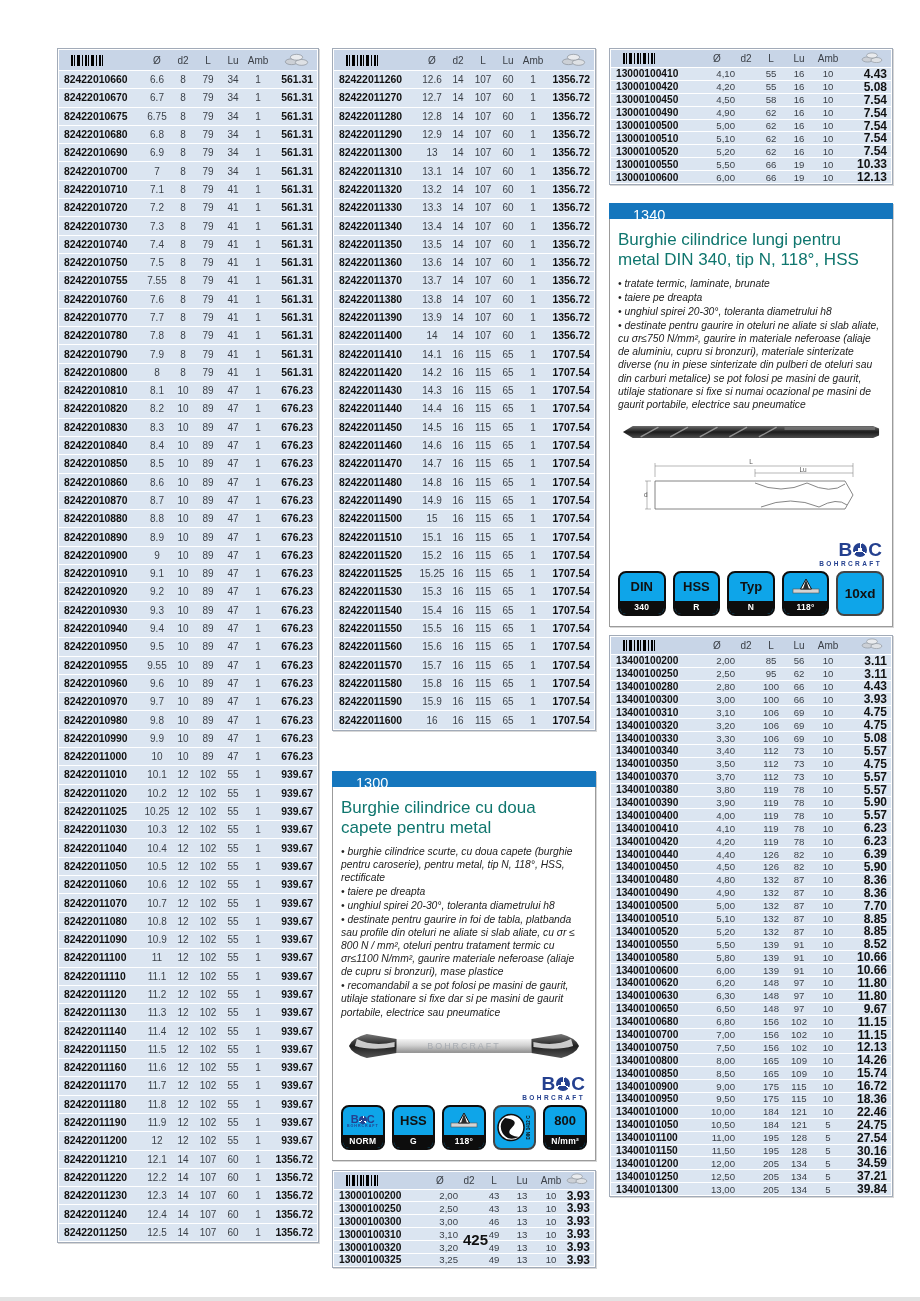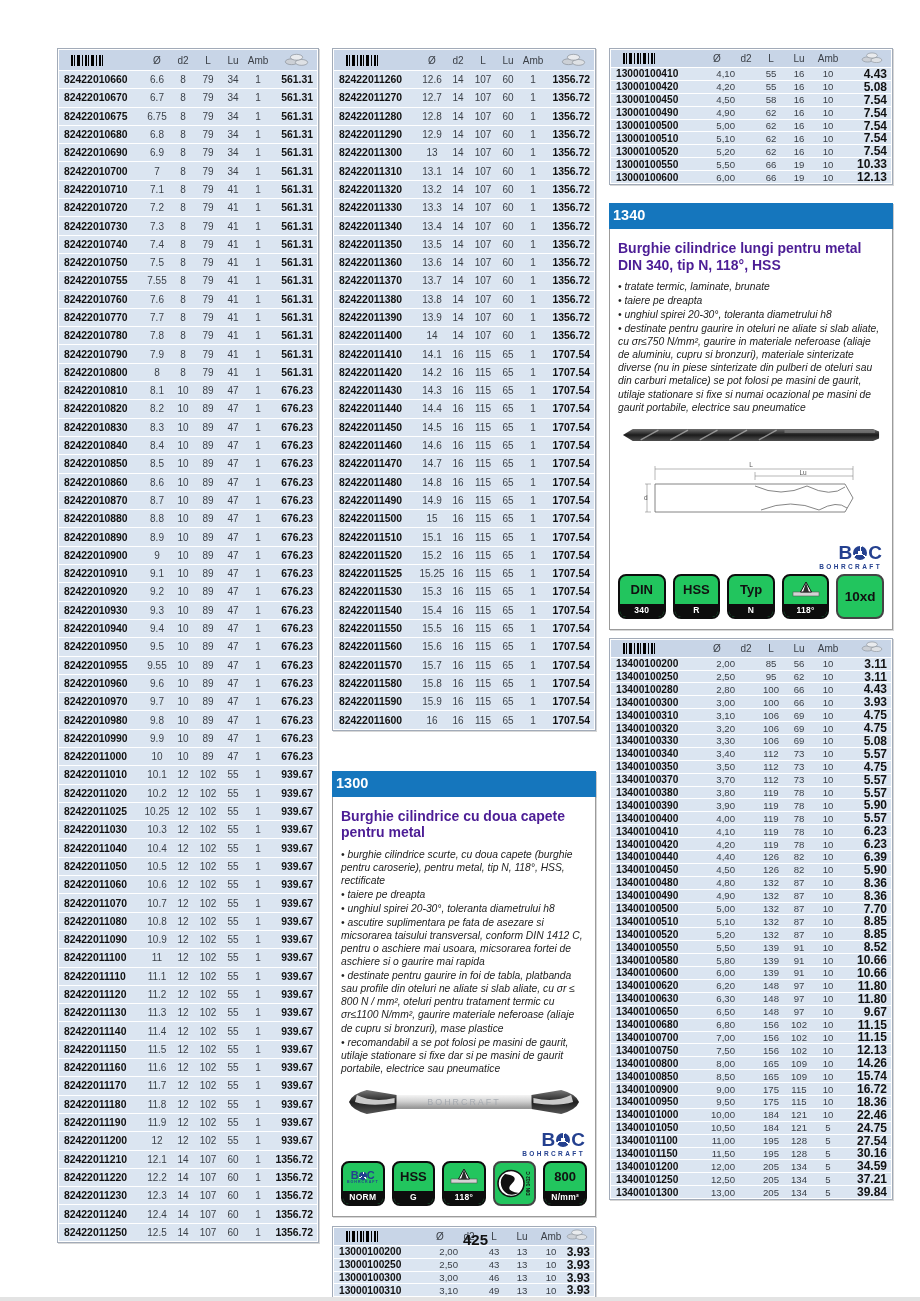--- a/index.html
+++ b/index.html
@@ -29,38 +29,38 @@
   .c-pr{text-align:right;padding-right:4px;font-weight:bold;font-size:10.4px;color:#111;}
   .cmp .c-pr{font-size:12px;}
   .cmp .c-d{text-align:right;padding-left:8px;}
   .c-d,.c-d2,.c-l,.c-lu,.c-amb{color:#3a3f46;}
   .barcode{display:inline-block;width:34px;height:11px;vertical-align:middle;
     background:repeating-linear-gradient(90deg,#000 0 2px,transparent 2px 3px,#000 3px 4px,transparent 4px 6px,#000 6px 9px,transparent 9px 11px,#000 11px 12px,transparent 12px 14px);}
   .thead .c-art{padding-left:12px;font-weight:normal;}
   .thead .c-pr{padding-right:8px;}
 
   
-  .secbar{height:26px;background:var(--accent,#1576bd);color:#fff;font-weight:bold;
-    font-size:14.5px;line-height:25px;padding-left:4px;box-shadow:1px 1px 0 #c9c9c9;}
+  .secbar{height:16px;background:var(--accent,#1576bd);color:#fff;font-weight:normal;
+    font-size:14.5px;line-height:25px;padding-left:24px;box-shadow:1px 1px 0 #c9c9c9;}
   .secbox{border:1px solid #9b9b9b;border-top:none;background:#fff;padding:8px 8px 10px 8px;box-shadow:1px 1px 0 #d7d7d7;}
-  .sectitle{font-size:14px;font-weight:bold;line-height:1.18;margin:3px 0 7px 0;color:#4c1d95;}
+  .sectitle{font-size:17px;font-weight:normal;line-height:1.18;margin:3px 0 7px 0;color:#0f766e;}
   .bullet{font-size:10.3px;font-style:italic;line-height:1.27;color:#222;margin:0 0 1px 0;}
 
   
   .boc{text-align:right;margin:2px 2px 2px 0;}
   .boc .row{display:inline-flex;align-items:center;gap:1px;}
   .boc .b{font-size:19px;font-weight:900;color:#24408f;letter-spacing:0;}
   .boc .ring{width:14px;height:14px;border-radius:50%;display:inline-block;
     background:radial-gradient(circle at 50% 50%, #fff 0 2.2px, transparent 2.3px),
       conic-gradient(from 15deg,#24408f 0 100deg,#fff 100deg 118deg,#24408f 118deg 220deg,#fff 220deg 238deg,#24408f 238deg 342deg,#fff 342deg 360deg);}
   .boc .sub{font-size:6.5px;font-weight:bold;letter-spacing:2.4px;color:#24408f;margin-top:-1px;}
 
   
   .badges{display:flex;justify-content:center;align-items:flex-end;gap:7px;margin-top:4px;}
-  .badge{width:47px;height:41px;border:2.5px solid #0d0d0d;border-radius:8px;background:#22c55e;
+  .badge{width:47px;height:41px;border:2.5px solid #0d0d0d;border-radius:8px;background:#0ea5e9;
     display:flex;flex-direction:column;overflow:hidden;}
   .badge-top{flex:1;display:flex;align-items:center;justify-content:center;font-weight:bold;font-size:13px;color:#111;}
   .badge-strip{height:13px;background:#0d0d0d;color:#fff;font-size:8.5px;font-weight:bold;
     display:flex;align-items:center;justify-content:center;letter-spacing:0.3px;}
   .badge.plain{border-width:2px;border-color:#444;justify-content:center;}
   .badge.plain .badge-top{font-size:13.5px;}
   .mini-boc{text-align:center;line-height:1;}
   .mini-boc .row{display:inline-flex;align-items:center;}
   .mini-boc .b{font-size:11px;font-weight:900;color:#24408f;}
   .mini-boc .ring{width:8px;height:8px;border-radius:50%;display:inline-block;
@@ -1015,21 +1015,20 @@
   </div>
 
   <div style="margin-top:40px;" data-interactable="false">
     <div class="secbar" data-interactable="false">1300</div>
     <div class="secbox" data-interactable="false">
       <div class="sectitle" data-interactable="false">Burghie cilindrice cu doua capete pentru metal</div>
       <div data-interactable="false">
           <div class="bullet" data-interactable="false">• burghie cilindrice scurte, cu doua capete (burghie pentru caroserie), pentru metal, tip N, 118°, HSS, rectificate</div>
           <div class="bullet" data-interactable="false">• taiere pe dreapta</div>
           <div class="bullet" data-interactable="false">• unghiul spirei 20-30°, toleranta diametrului h8</div>
-          <div class="bullet" data-interactable="false">• ascutire suplimentara pe fata de asezare si micsorarea taisului transversal, conform DIN 1412 C, pentru o aschiere mai usoara, micsorarea fortei de aschiere si o gaurire mai rapida</div>
           <div class="bullet" data-interactable="false">• destinate pentru gaurire in foi de tabla, platbanda sau profile din oteluri ne aliate si slab aliate, cu σr ≤ 800 N / mm², oteluri pentru tratament termic cu σr≤1100 N/mm², gaurire materiale neferoase (aliaje de cupru si bronzuri), mase plastice</div>
           <div class="bullet" data-interactable="false">• recomandabil a se pot folosi  pe masini de gaurit, utilaje stationare si fixe dar si pe masini de gaurit portabile, electrice sau pneumatice</div>
         </div>
 
       <div class="imgwrap" data-interactable="false">
         <svg width="238" height="42" viewBox="0 0 240 42" data-interactable="false">
           <defs>
             <linearGradient id="shk" x1="0" y1="0" x2="0" y2="1">
                 <stop offset="0" stop-color="#f4f4f4"></stop>
                 <stop offset="0.45" stop-color="#d2d2d2"></stop>

